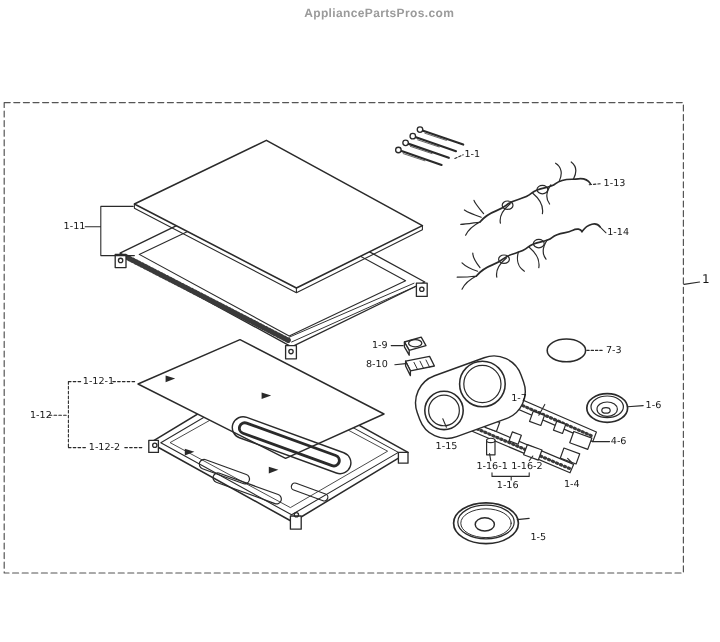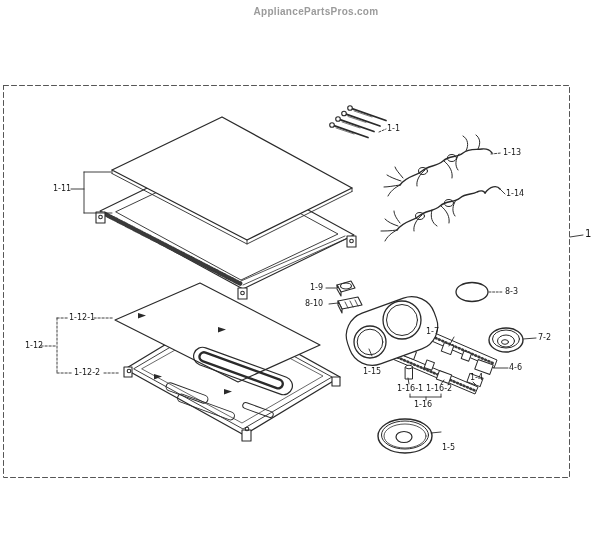--- a/index.html
+++ b/index.html
@@ -172,26 +172,26 @@
     </g>
   </svg>
 
   <span class="part-label" style="left:387px;top:125px">1-1</span>
   <span class="part-label" style="left:503px;top:149px">1-13</span>
   <span class="part-label" style="left:506px;top:190px">1-14</span>
   <span class="part-label lg" style="left:585px;top:229px">1</span>
   <span class="part-label" style="left:53px;top:185px">1-11</span>
   <span class="part-label" style="left:310px;top:284px">1-9</span>
   <span class="part-label" style="left:305px;top:300px">8-10</span>
-  <span class="part-label" style="left:505px;top:288px">8-3</span>
-  <span class="part-label" style="left:538px;top:334px">7-2</span>
+  <span class="part-label" style="left:505px;top:288px">7-3</span>
+  <span class="part-label" style="left:538px;top:334px">1-6</span>
   <span class="part-label" style="left:426px;top:328px">1-7</span>
   <span class="part-label" style="left:509px;top:364px">4-6</span>
   <span class="part-label" style="left:363px;top:368px">1-15</span>
-  <span class="part-label" style="left:470px;top:374px">1-4</span>
+  <span class="part-label" style="left:470px;top:400px">1-4</span>
   <span class="part-label" style="left:397px;top:385px">1-16-1</span>
   <span class="part-label" style="left:426px;top:385px">1-16-2</span>
   <span class="part-label" style="left:414px;top:401px">1-16</span>
   <span class="part-label" style="left:442px;top:444px">1-5</span>
   <span class="part-label" style="left:69px;top:314px">1-12-1</span>
   <span class="part-label" style="left:25px;top:342px">1-12</span>
   <span class="part-label" style="left:74px;top:369px">1-12-2</span>
 
 </div>
 

